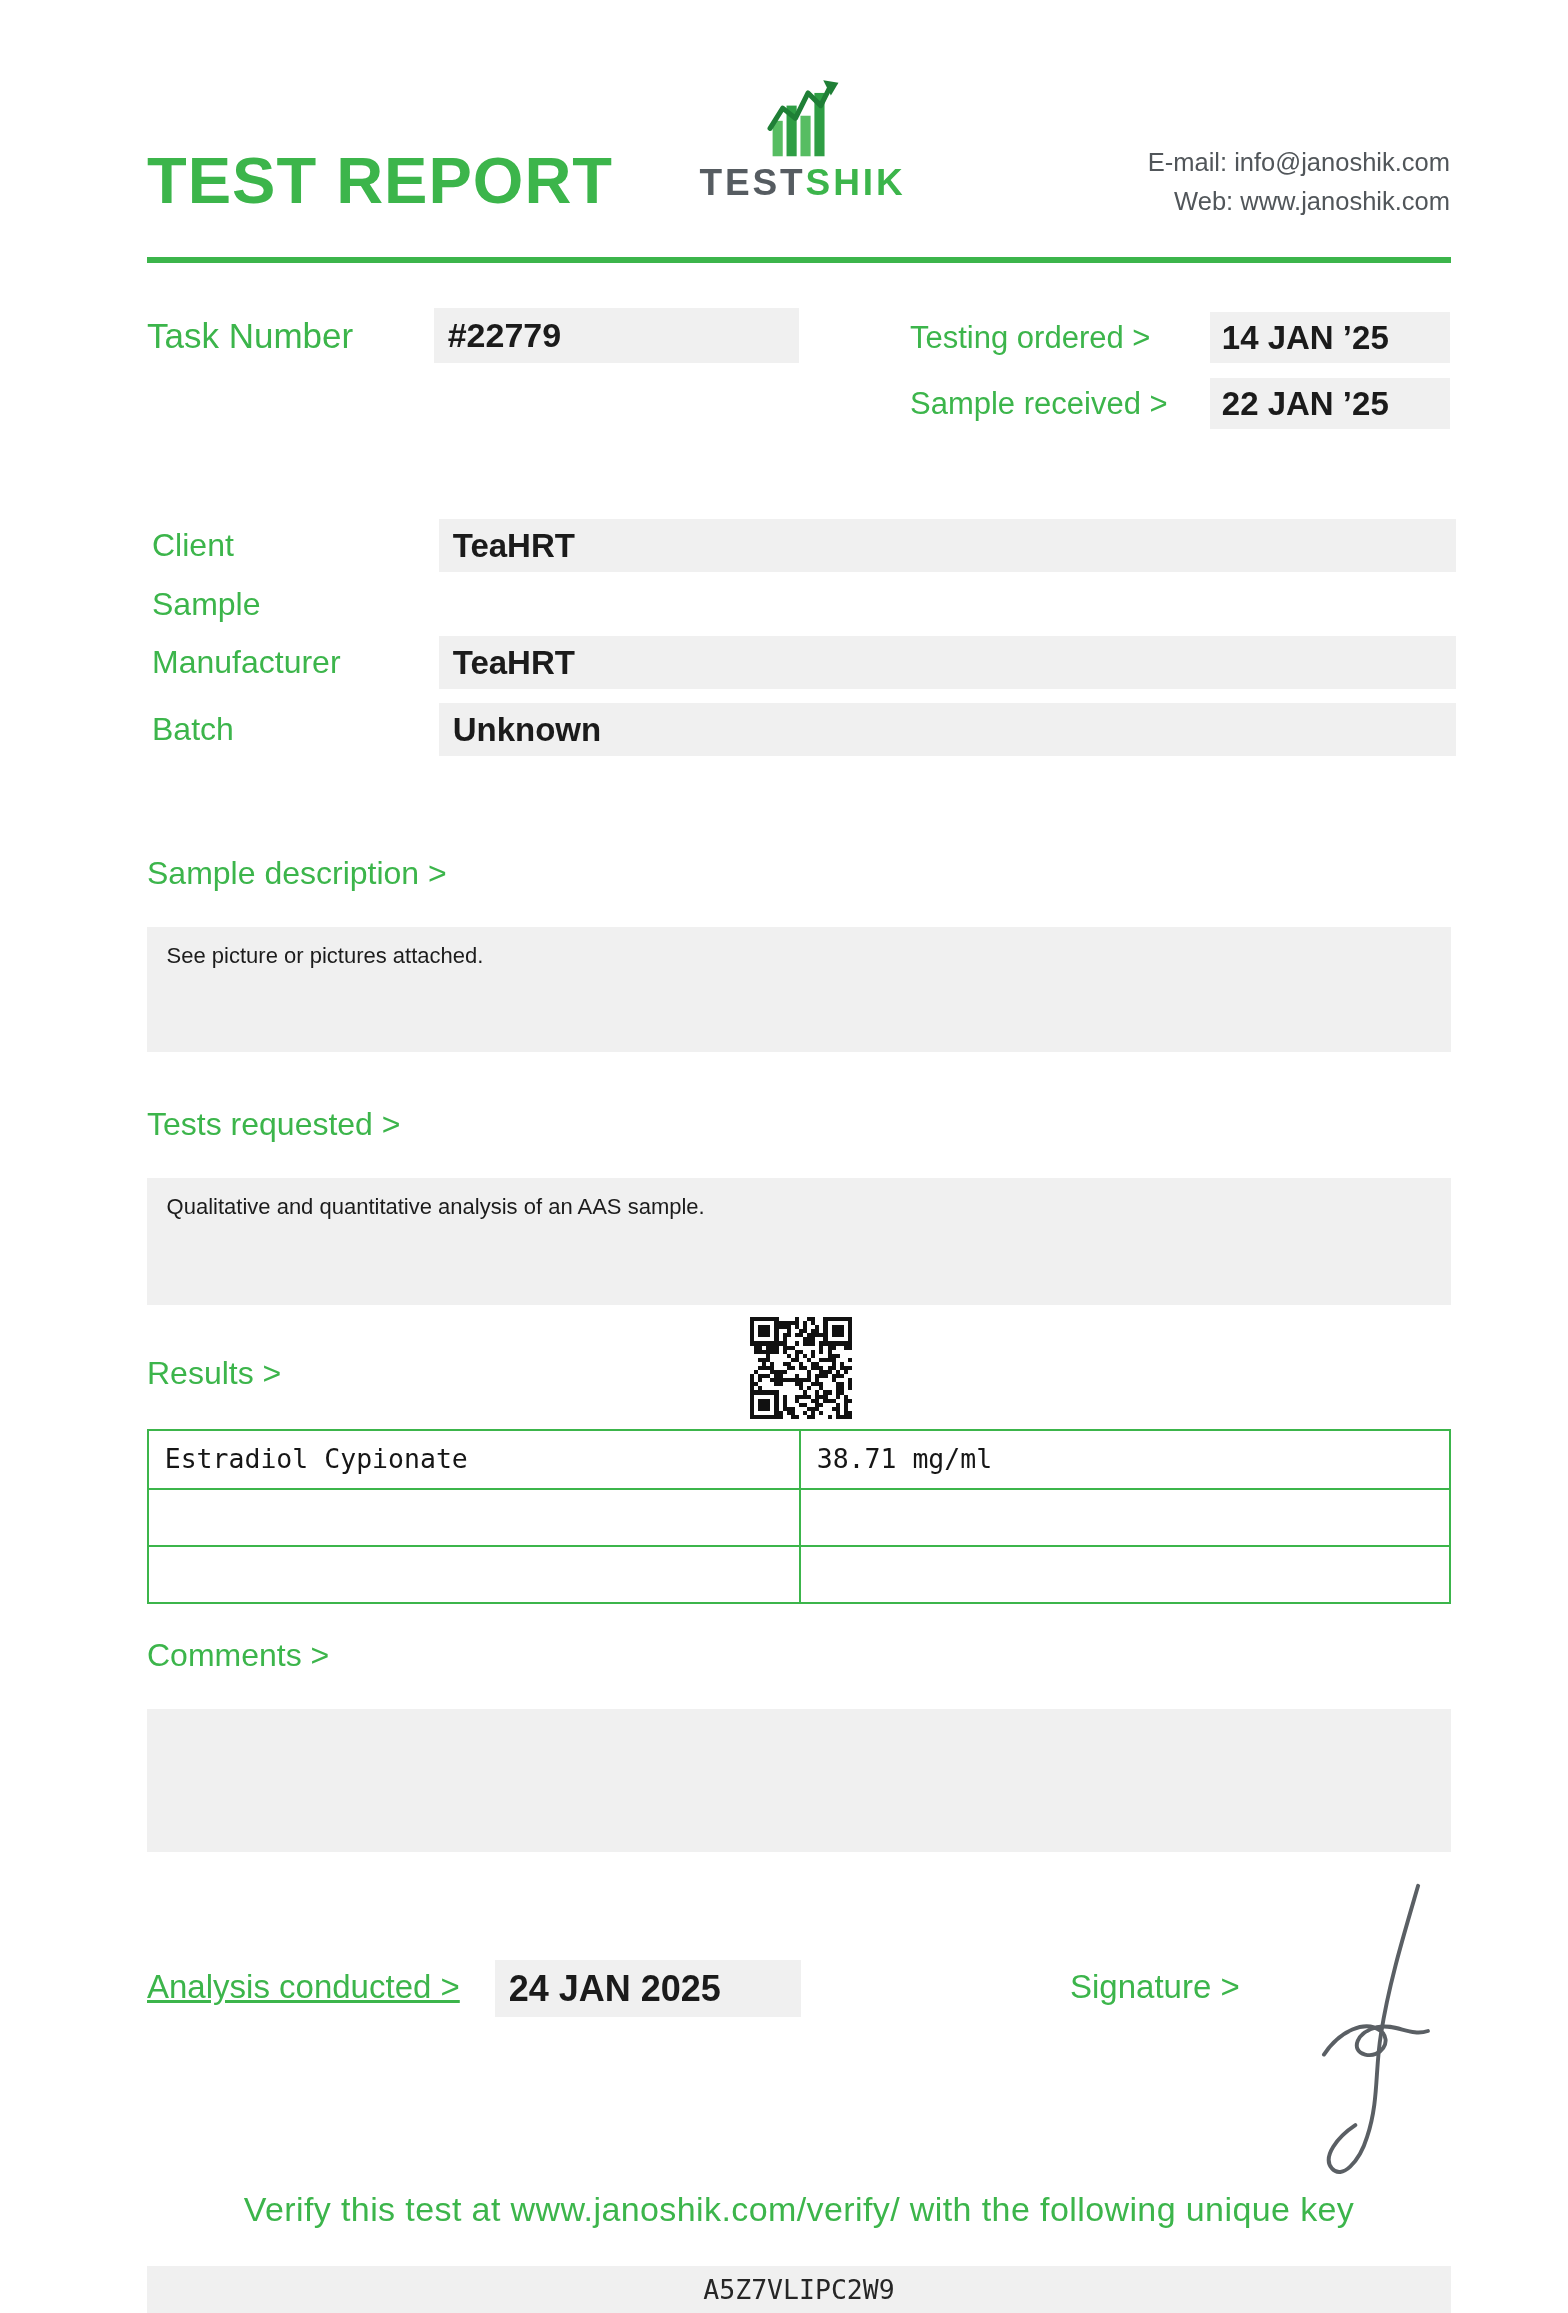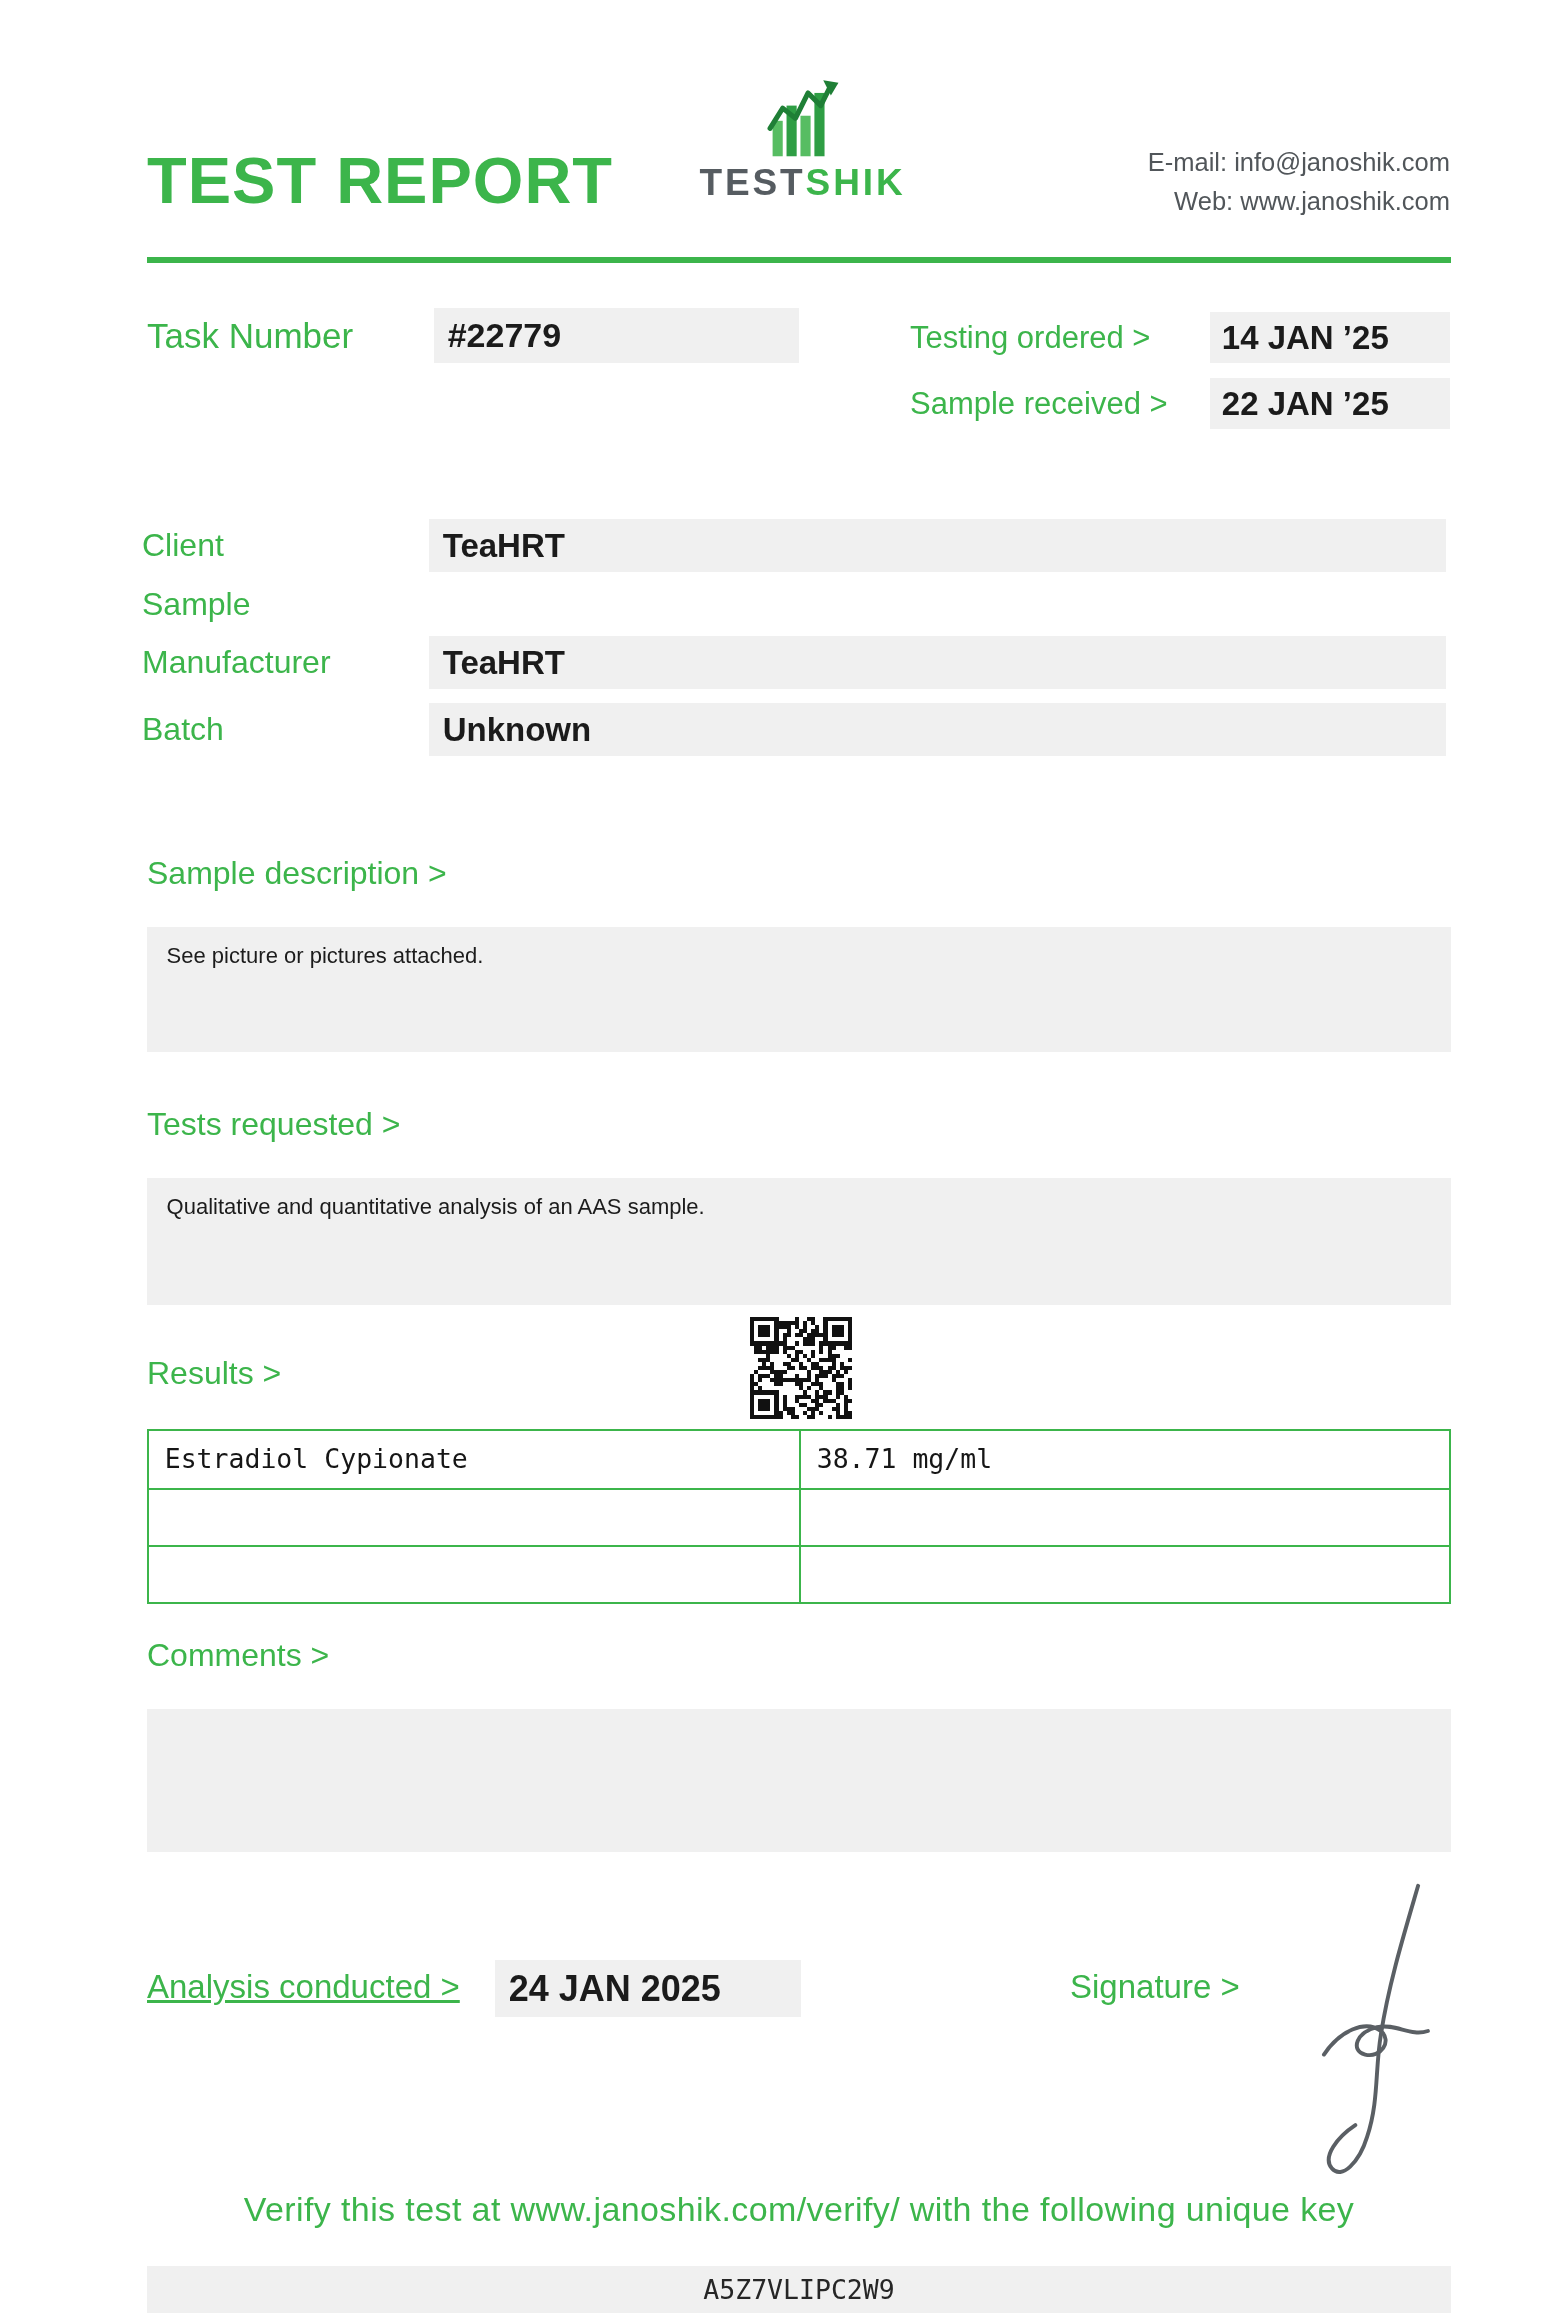--- a/index.html
+++ b/index.html
@@ -25,21 +25,21 @@
   .green-label{position:absolute;color:var(--accent);font-size:32px;}
   .lbl-task{left:147px;top:316px;font-size:35px;}
   .box{position:absolute;background:var(--field);color:var(--ink);}
   .box-task{left:434px;top:308px;width:365px;height:55px;line-height:55px;padding-left:13.7px;font-size:34px;font-weight:600;}
   .lbl-ordered{left:910px;top:320px;font-size:31px;}
   .box-ordered{left:1210px;top:312px;width:240px;height:51px;line-height:51px;padding-left:11.8px;font-size:33px;font-weight:600;}
   .lbl-received{left:910px;top:386px;font-size:31px;}
   .box-received{left:1210px;top:378px;width:240px;height:51px;line-height:51px;padding-left:11.8px;font-size:33px;font-weight:600;}
 
   
-  .info{position:absolute;left:142px;top:519px;width:1304px;}
+  .info{position:absolute;left:152px;top:519px;width:1304px;}
   .info-row{display:flex;align-items:center;margin-bottom:13.7px;}
   .info-label{width:287px;color:var(--accent);font-size:32px;flex:0 0 287px;}
   .info-value{flex:1;background:var(--field);height:53px;line-height:53px;padding-left:13.7px;font-size:33px;font-weight:600;color:var(--ink);}
 
   
   .sec-head{position:absolute;left:147px;color:var(--accent);font-size:32px;}
   .head-desc{top:855px;}
   .head-tests{top:1106px;}
   .head-results{top:1355px;}
   .head-comments{top:1637px;}

